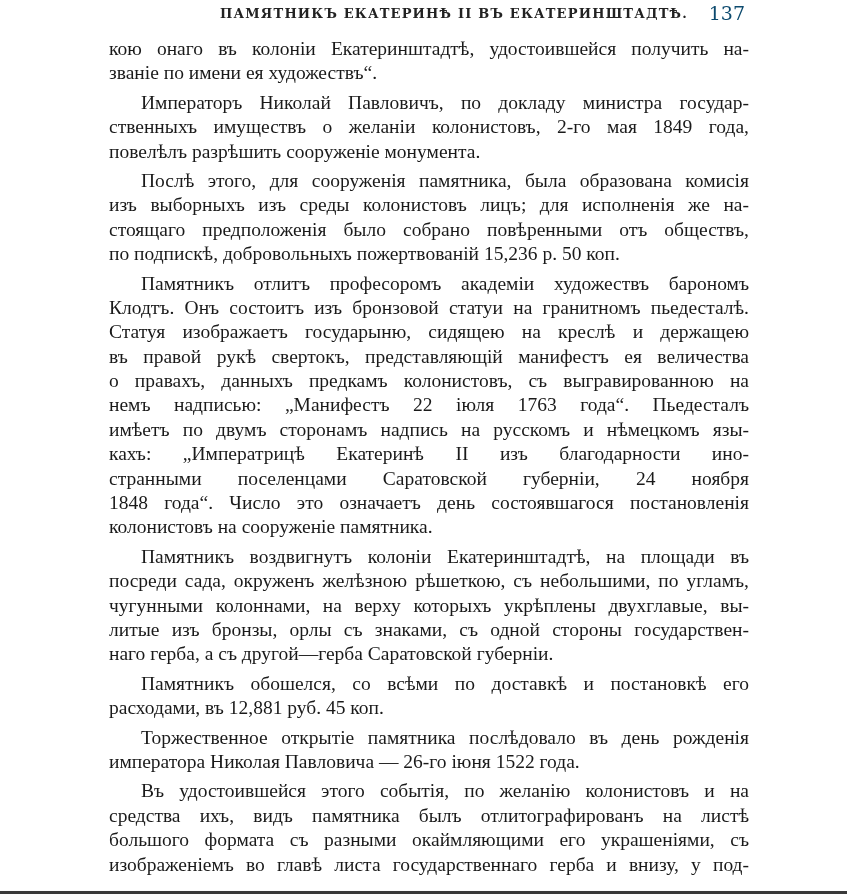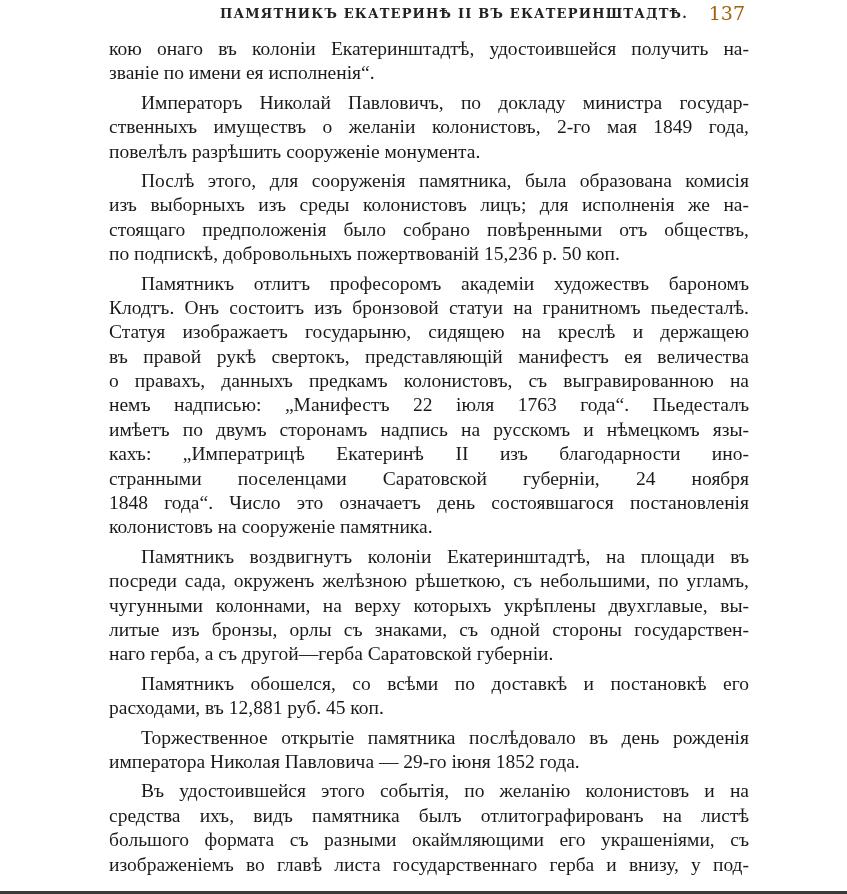--- a/index.html
+++ b/index.html
@@ -39,21 +39,21 @@
       letter-spacing: 1.2px;
       color: #222;
       white-space: nowrap;
     }
     .page-number {
       position: absolute;
       right: 0px;
       top: -2px;
       font-family: "DejaVu Serif", serif;
       font-size: 19px;
-      color: #a16207;
+      color: #0c4a6e;
     }
     .body-text {
       position: absolute;
       top: 37px;
       left: 109px;
       width: 640px;
       font-family: "Liberation Serif", serif;
       font-size: 19.5px;
       line-height: 24.4px;
       color: #1a1a1a;
@@ -86,21 +86,21 @@
 
 <div class="page">
   <div class="running-head">
     <span class="running-title">ПАМЯТНИКЪ ЕКАТЕРИНѢ II ВЪ ЕКАТЕРИНШТАДТѢ.</span>
     <span class="page-number">137</span>
   </div>
 
   <div class="body-text" id="body-text">
       <div class="para">
         <span class="line">кою онаго въ колоніи Екатеринштадтѣ, удостоившейся получить на-</span>
-        <span class="line last">званіе по имени ея исполненія“.</span>
+        <span class="line last">званіе по имени ея художествъ“.</span>
       </div>
       <div class="para">
         <span class="line indent">Императоръ Николай Павловичъ, по докладу министра государ-</span>
         <span class="line">ственныхъ имуществъ о желаніи колонистовъ, 2-го мая 1849 года,</span>
         <span class="line last">повелѣлъ разрѣшить сооруженіе монумента.</span>
       </div>
       <div class="para">
         <span class="line indent">Послѣ этого, для сооруженія памятника, была образована комисія</span>
         <span class="line">изъ выборныхъ изъ среды колонистовъ лицъ; для исполненія же на-</span>
         <span class="line">стоящаго предположенія было собрано повѣренными отъ обществъ,</span>
@@ -125,21 +125,21 @@
         <span class="line">чугунными колоннами, на верху которыхъ укрѣплены двухглавые, вы-</span>
         <span class="line">литые изъ бронзы, орлы съ знаками, съ одной стороны государствен-</span>
         <span class="line last">наго герба, а съ другой—герба Саратовской губерніи.</span>
       </div>
       <div class="para">
         <span class="line indent">Памятникъ обошелся, со всѣми по доставкѣ и постановкѣ его</span>
         <span class="line last">расходами, въ 12,881 руб. 45 коп.</span>
       </div>
       <div class="para">
         <span class="line indent">Торжественное открытіе памятника послѣдовало въ день рожденія</span>
-        <span class="line last">императора Николая Павловича — 29-го іюня 1852 года.</span>
+        <span class="line last">императора Николая Павловича — 26-го іюня 1522 года.</span>
       </div>
       <div class="para">
         <span class="line indent">Въ удостоившейся этого событія, по желанію колонистовъ и на</span>
         <span class="line">средства ихъ, видъ памятника былъ отлитографированъ на листѣ</span>
         <span class="line">большого формата съ разными окаймляющими его украшеніями, съ</span>
         <span class="line">изображеніемъ во главѣ листа государственнаго герба и внизу, у под-</span>
       </div>
     </div>
 
   <div class="bottom-bar"></div>

